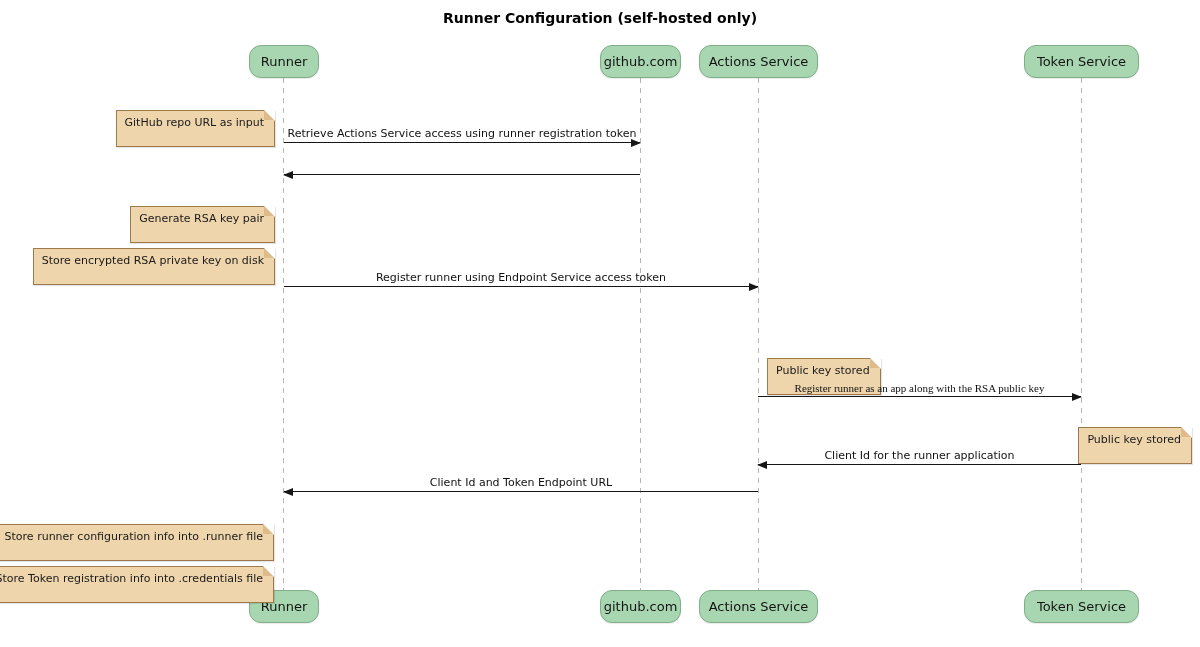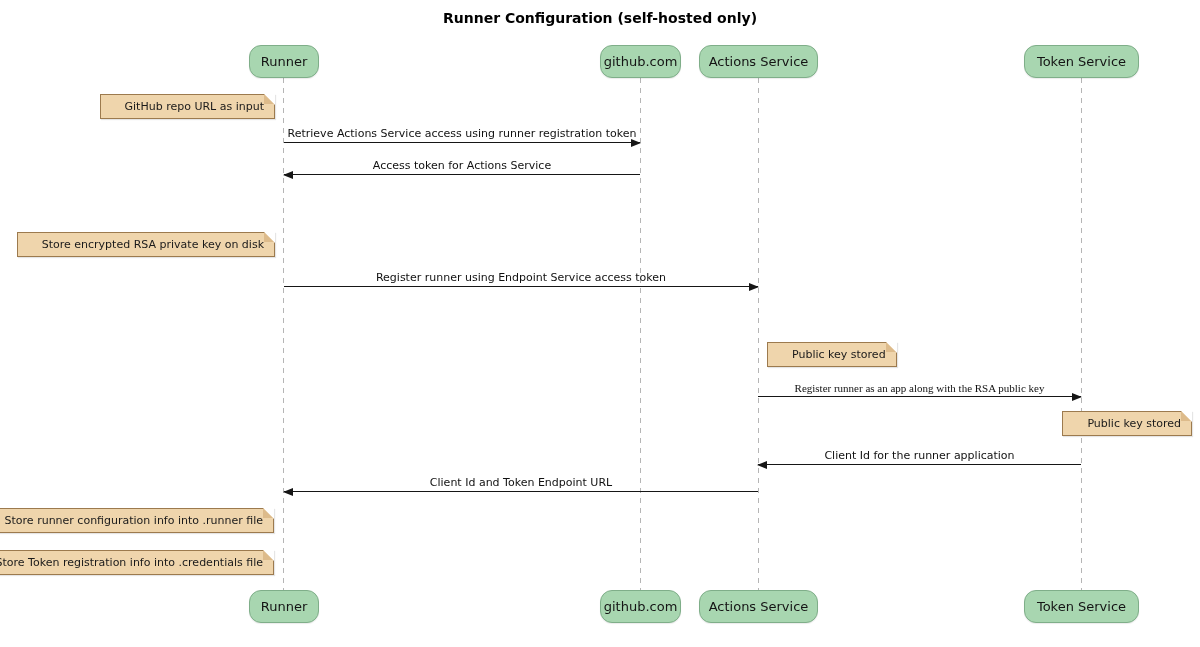--- a/index.html
+++ b/index.html
@@ -6,23 +6,23 @@
   body{font-family:"DejaVu Sans","Liberation Sans",sans-serif;}
   .canvas{position:relative;width:1200px;height:647px;background:#ffffff;overflow:hidden;}
   .title{position:absolute;top:10px;left:0;right:0;text-align:center;
          font-size:14px;font-weight:bold;color:#000;}
   .lifeline{position:absolute;top:78px;height:512px;width:1px;
             background:repeating-linear-gradient(to bottom,#b5b5b5 0 5px,transparent 5px 10px);}
   .participant{position:absolute;height:33px;line-height:31px;box-sizing:border-box;
                background:#a8d6b0;border:1px solid #7fae89;border-radius:12px;
                font-size:13px;color:#141414;text-align:center;
                box-shadow:0 1px 1px rgba(0,0,0,0.08);}
-  .note{position:absolute;height:25px;box-sizing:border-box;padding:4px 10px 4px 24px;
+  .note{position:absolute;height:37px;box-sizing:border-box;padding:4px 10px 4px 8px;
         background:#efd5ac;border:1px solid #9c7a4e;font-size:11px;line-height:16px;
-        color:#1a1a1a;white-space:nowrap;box-shadow:1px 1px 1px rgba(0,0,0,0.1);}
+        color:#1a1a1a;white-space:nowrap;box-shadow:1px 1px 1px rgba(0,0,0,0.1);margin-top:16px;}
   .note::before{content:"";position:absolute;top:-1px;right:-1px;width:0;height:0;
         border-top:11px solid #ffffff;border-left:11px solid transparent;}
   .note::after{content:"";position:absolute;top:-1px;right:0px;width:0;height:0;
         border-bottom:10px solid #ddbb8b;border-right:10px solid transparent;}
   .msg{position:absolute;height:20px;}
   .msg .label{position:absolute;bottom:3px;left:0;right:0;text-align:center;
         font-size:11px;color:#111;white-space:nowrap;margin-top:24px;}
   .msg .line{position:absolute;bottom:0;left:0;right:0;height:0;border-bottom:1px solid #161616;}
   .msg .head-right{position:absolute;right:-1px;bottom:-4px;width:0;height:0;
         border-left:10px solid #161616;border-top:4px solid transparent;border-bottom:4px solid transparent;}
@@ -45,34 +45,34 @@
   <div class="participant" style="left:600px;top:45px;width:81px;">github.com</div>
   <div class="participant" style="left:699px;top:45px;width:119px;">Actions Service</div>
   <div class="participant" style="left:1024px;top:45px;width:115px;">Token Service</div>
 
   <div class="participant" style="left:249px;top:590px;width:70px;">Runner</div>
   <div class="participant" style="left:600px;top:590px;width:81px;">github.com</div>
   <div class="participant" style="left:699px;top:590px;width:119px;">Actions Service</div>
   <div class="participant" style="left:1024px;top:590px;width:115px;">Token Service</div>
 
   <div class="note" style="right:925px;top:94px;">GitHub repo URL as input</div>
+  <div class="note" style="right:925px;top:190px;">Generate RSA key pair</div>
   <div class="note" style="right:925px;top:232px;">Store encrypted RSA private key on disk</div>
   <div class="note" style="left:767px;top:342px;">Public key stored</div>
   <div class="note" style="right:8px;top:411px;">Public key stored</div>
   <div class="note" style="right:926px;top:508px;">Store runner configuration info into .runner file</div>
   <div class="note" style="right:926px;top:550px;">Store Token registration info into .credentials file</div>
 
   <div class="msg" style="left:284px;top:123px;width:356px;">
     <div class="label">Retrieve Actions Service access using runner registration token</div>
     <div class="line"></div>
     <div class="head-right"></div>
   </div>
 
   <div class="msg" style="left:284px;top:155px;width:356px;">
-    <div class="label">Access token for Actions Service</div>
     <div class="line"></div>
     <div class="head-left"></div>
   </div>
 
   <div class="msg" style="left:284px;top:267px;width:474px;">
     <div class="label">Register runner using Endpoint Service access token</div>
     <div class="line"></div>
     <div class="head-right"></div>
   </div>
 

